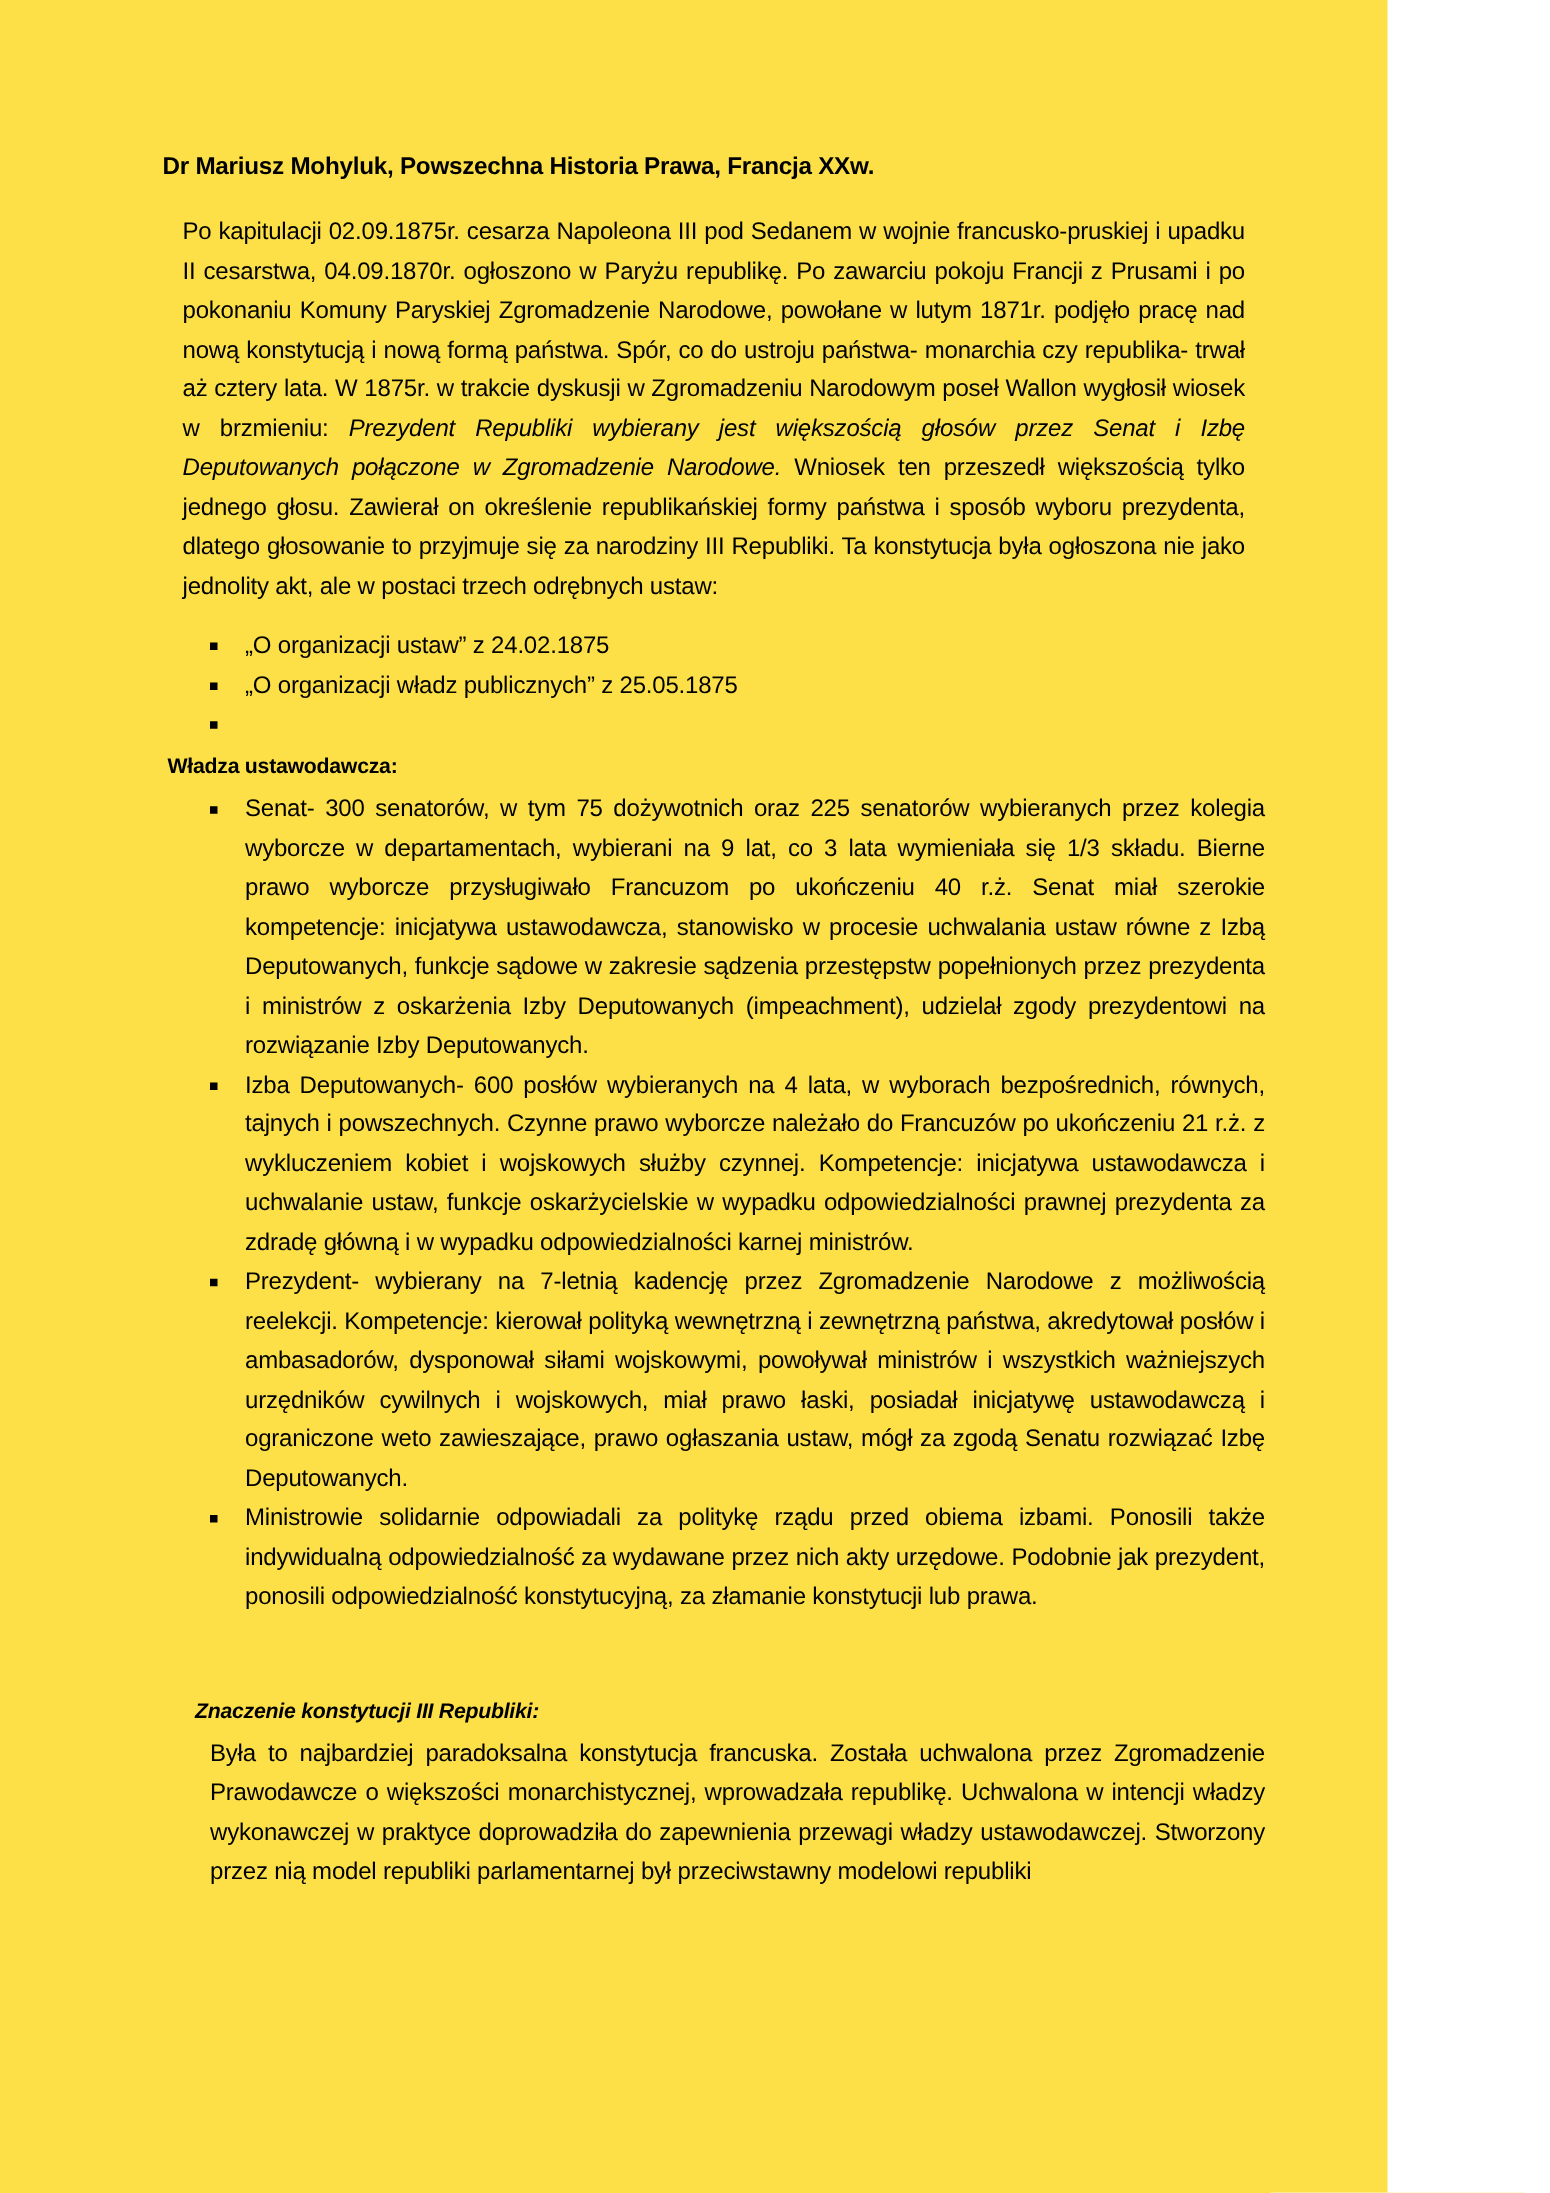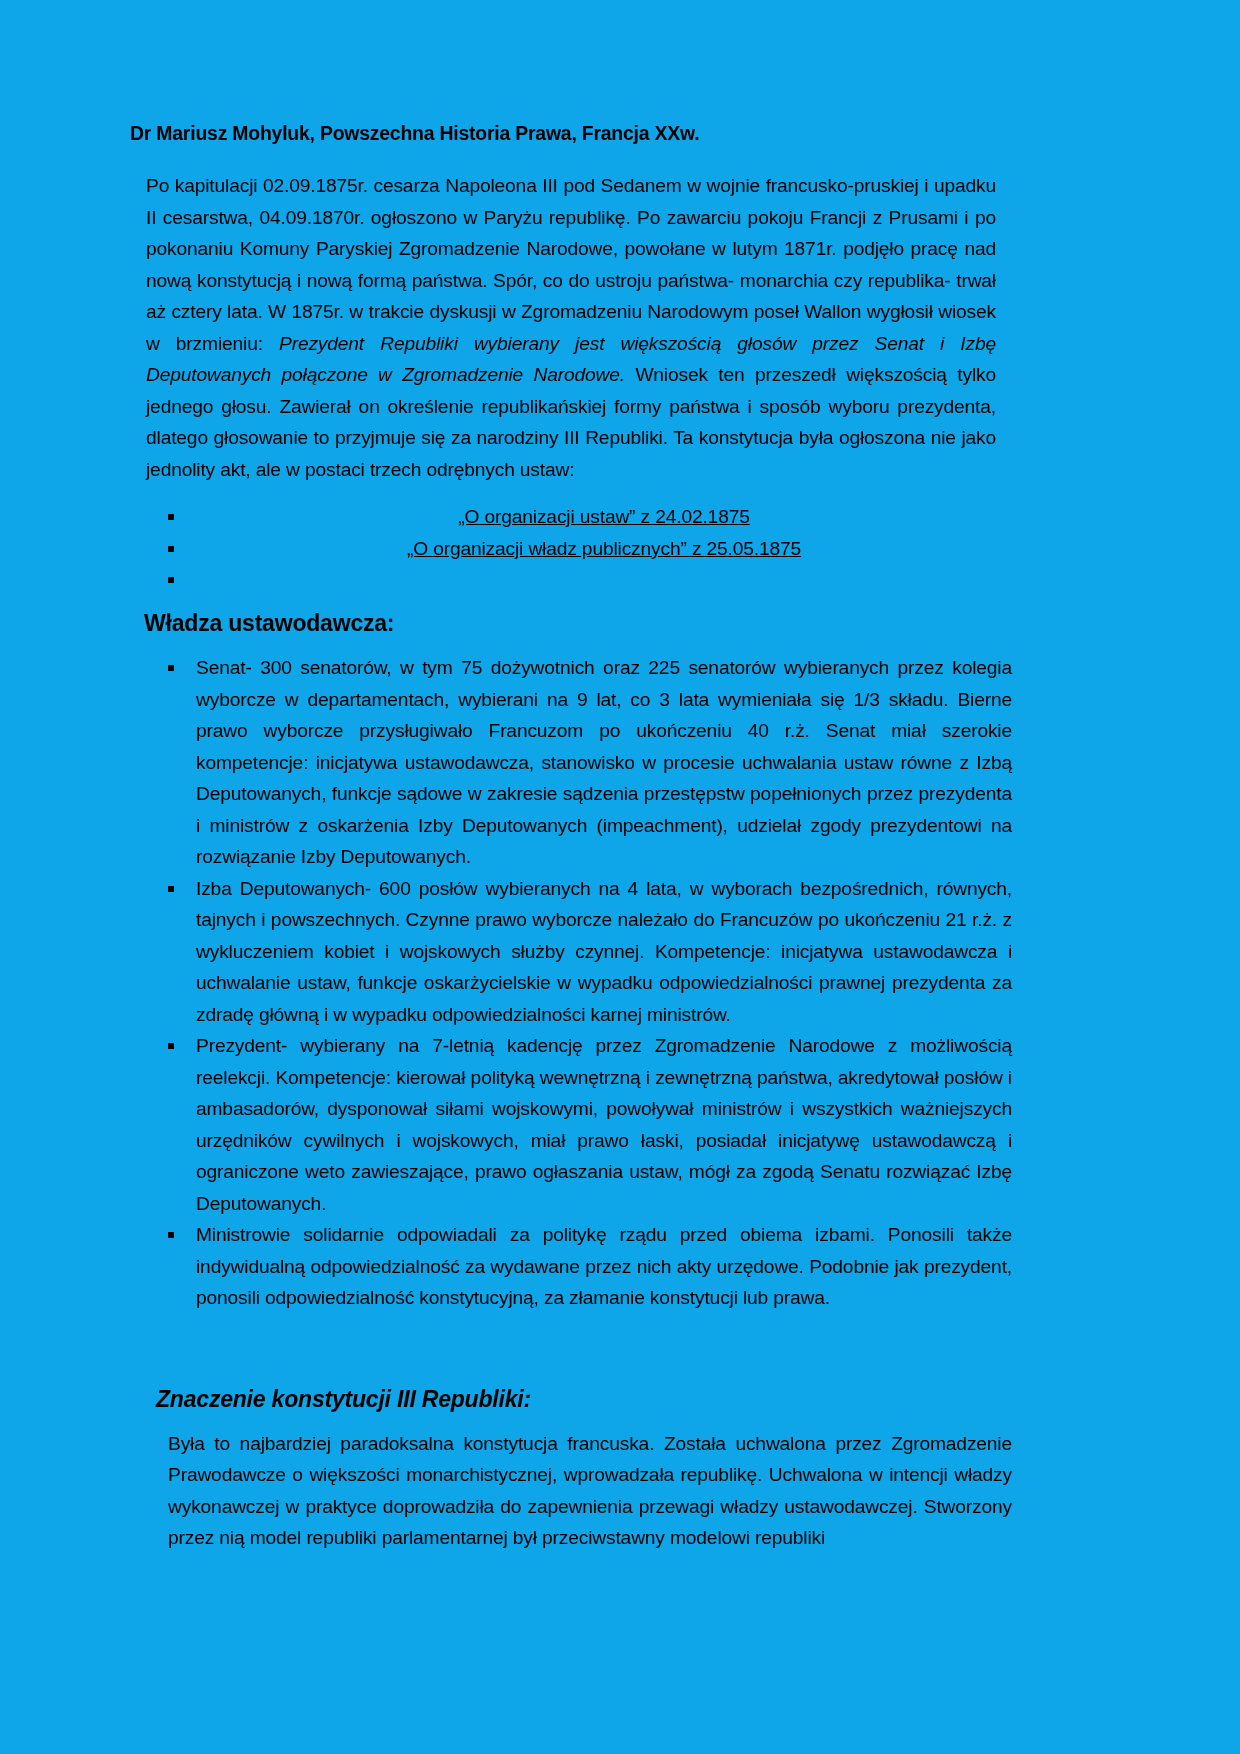--- a/index.html
+++ b/index.html
@@ -9,23 +9,23 @@
   }
   body {
     width: 1240px;
     height: 1754px;
     font-family: "Liberation Sans", sans-serif;
     color: #000000;
     overflow: hidden;
   }
   .page {
     position: relative;
-    width: 1240px;
+    width: 1110px;
     height: 1754px;
-    background: #0ea5e9;
+    background: #fde047;
     box-sizing: border-box;
     padding: 118px 118px 0 130px;
   }
   .doc {
     width: 882px;
     font-size: 19.2px;
     line-height: 31.5px;
     letter-spacing: -0.15px;
     -webkit-font-smoothing: none;
   }
@@ -40,23 +40,23 @@
   }
   .h-sub {
     font-weight: bold;
     font-size: 19.4px;
     line-height: 30px;
     margin: 0;
     letter-spacing: -0.2px;
   }
   .h-section {
     font-weight: bold;
-    font-size: 23px;
+    font-size: 17px;
     line-height: 30px;
-    margin: 14px;
+    margin: 4px;
     letter-spacing: -0.2px;
   }
   .h-section.indent { margin-left: 26px; font-style: italic; }
 
   
   p.body {
     margin: 16px;
     text-align: justify;
     text-justify: inter-word;
   }
@@ -89,21 +89,21 @@
   }
   ul.bullets > li .bullet-dot {
     position: absolute;
     left: 38px;
     top: 13px;
     width: 6px;
     height: 6px;
     background: #000;
     border-radius: 0;
   }
-  ul.bullets.tight > li { text-align: center; text-decoration: underline; }
+  ul.bullets.tight > li { text-align: left; }
 
   
   .doc { transform: translateZ(0); }
 </style>
 </head>
 <body>
 
 <div class="page">
   <div class="doc">
 

